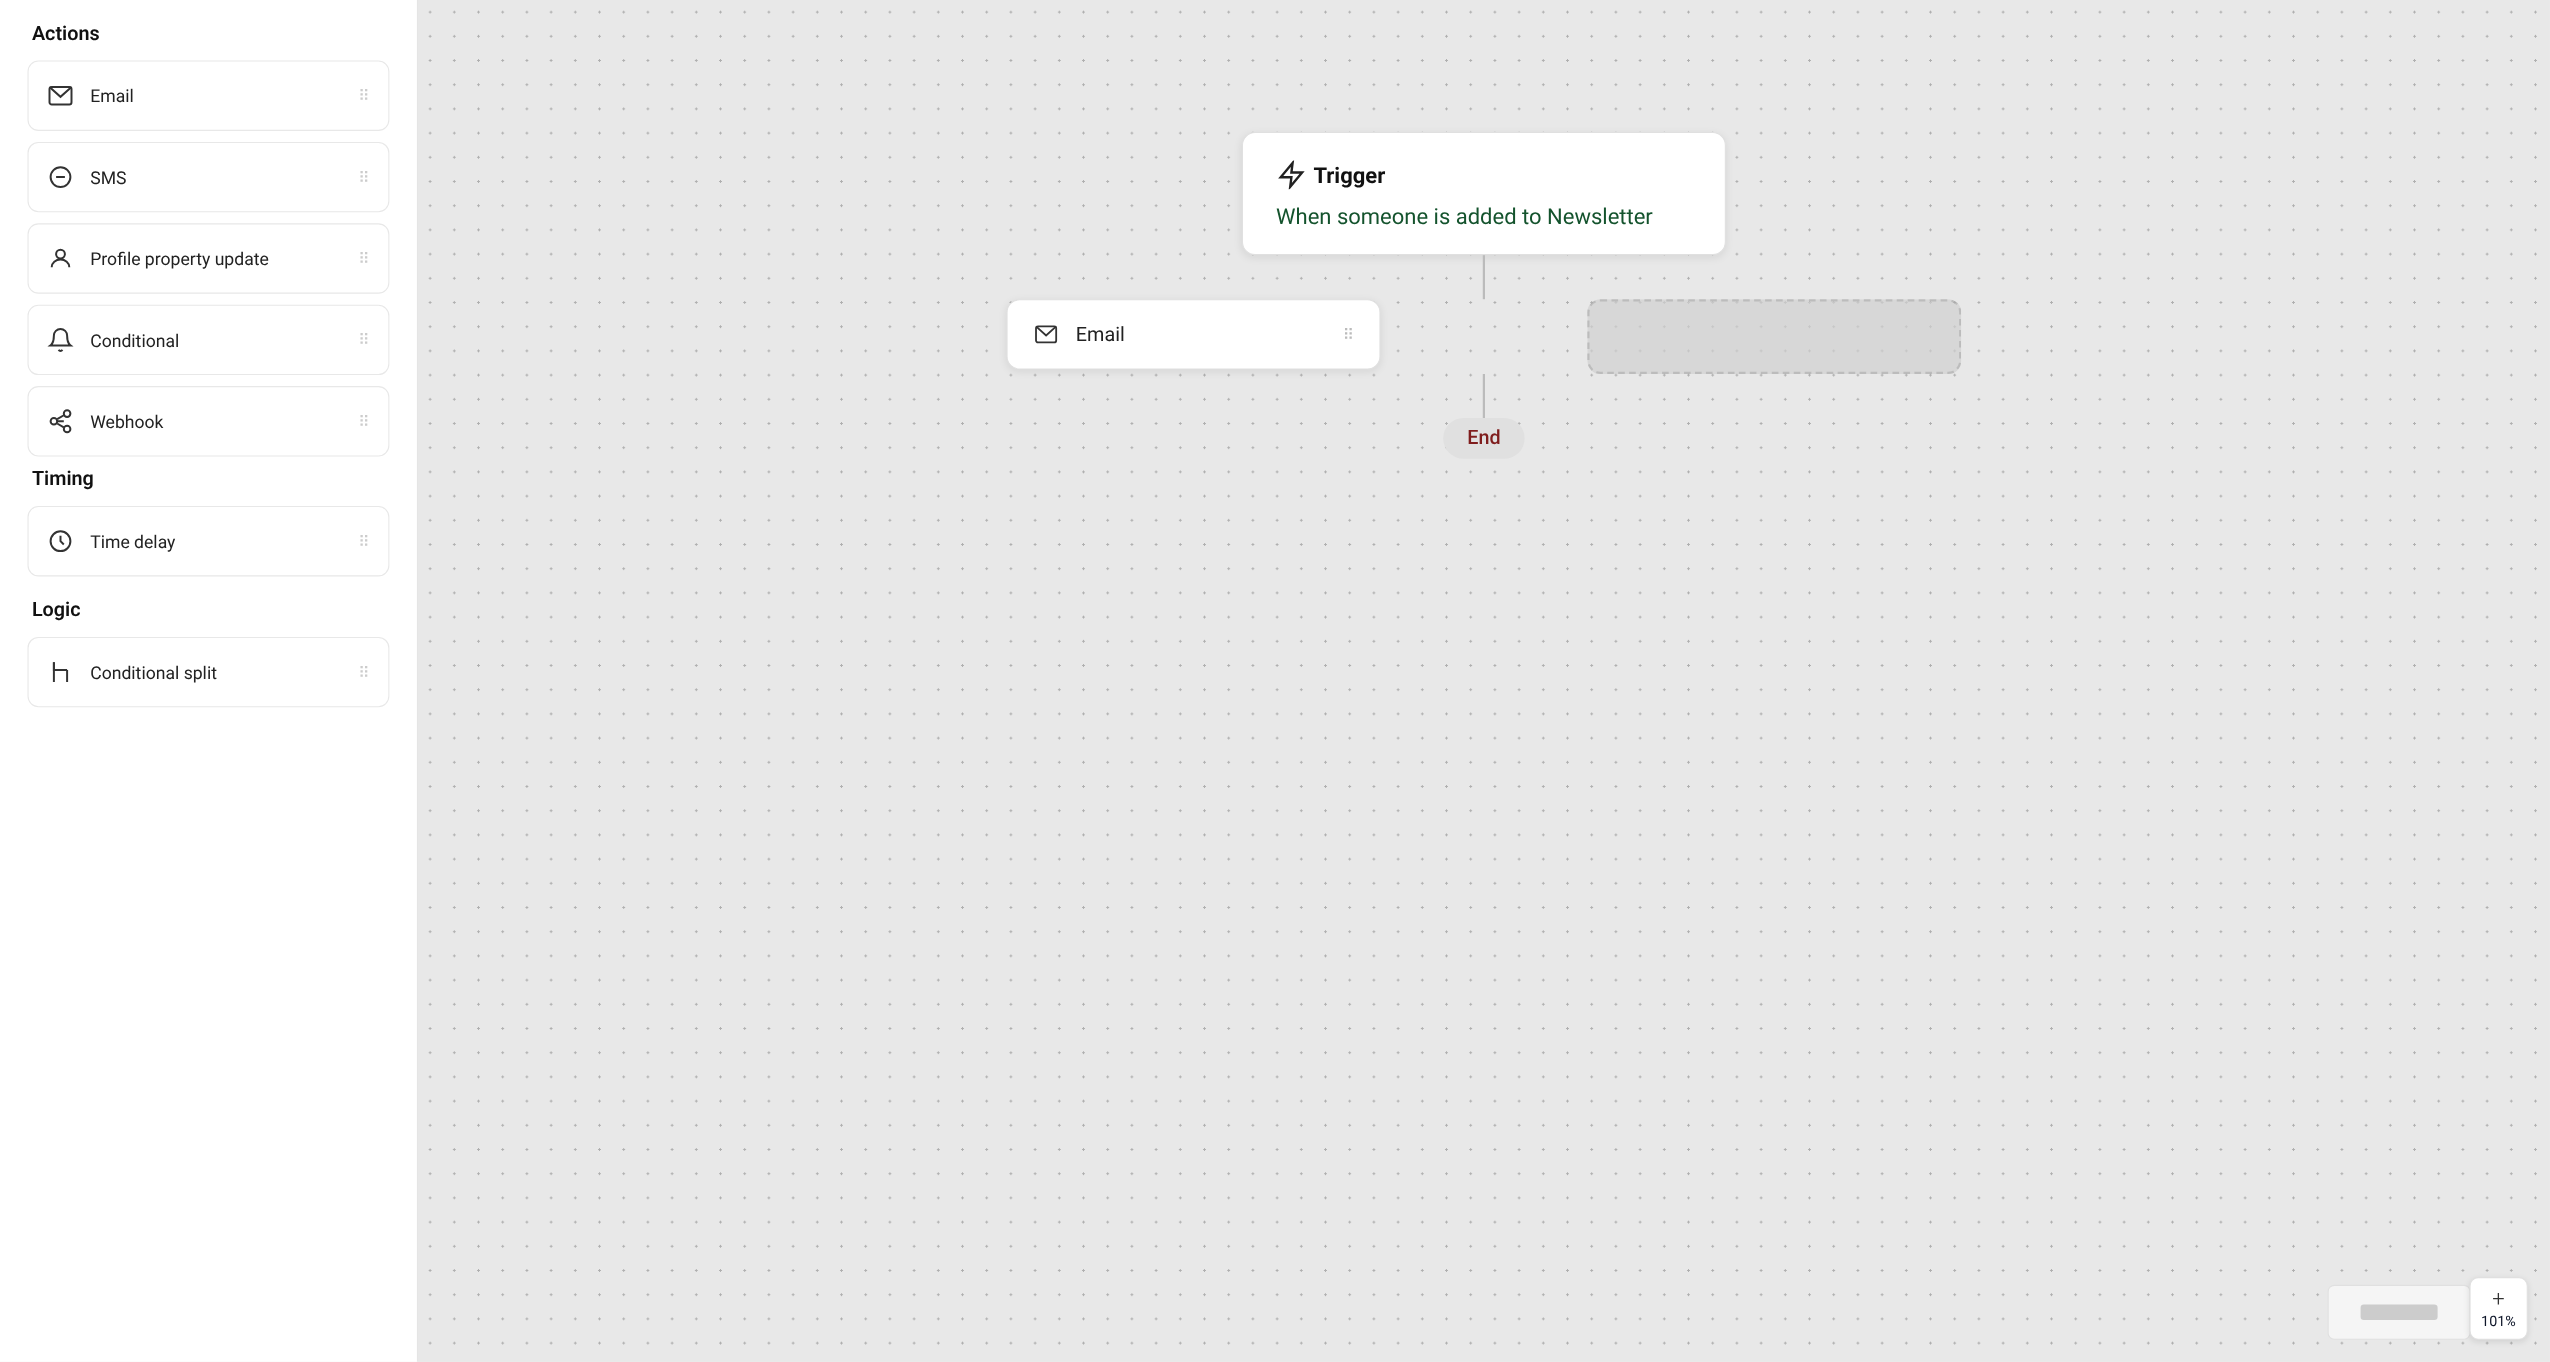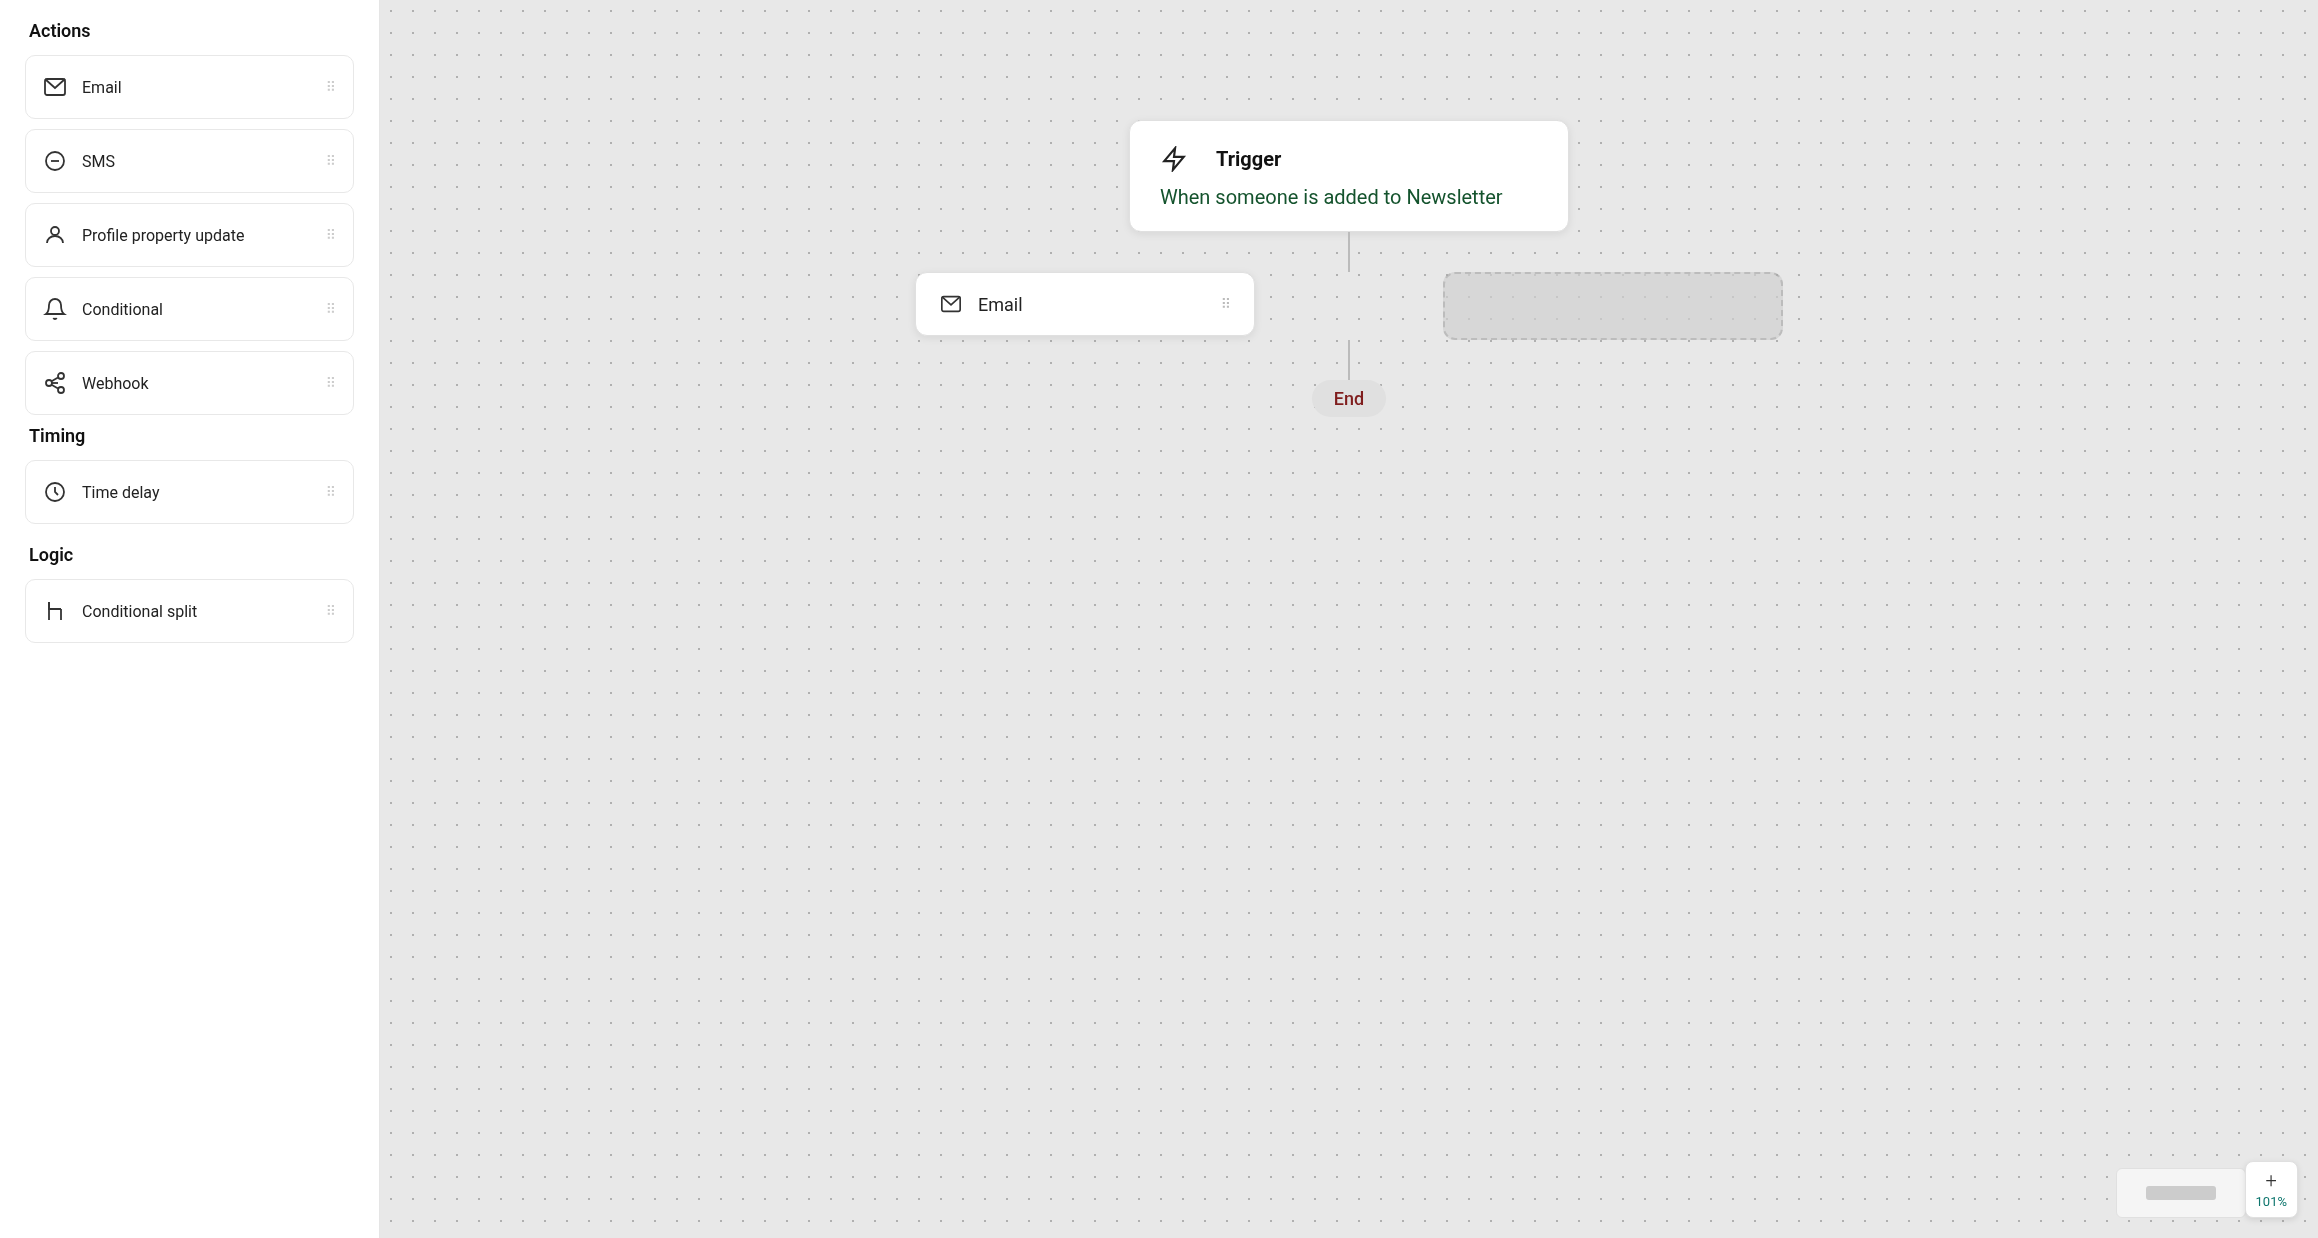--- a/index.html
+++ b/index.html
@@ -97,21 +97,21 @@
       border: 1px solid #e0e0e0;
       border-radius: 12px;
       padding: 22px 28px;
       min-width: 440px;
       box-shadow: 0 2px 8px rgba(0,0,0,0.08);
     }
 
     .trigger-header {
       display: flex;
       align-items: center;
-      gap: 26px;
+      gap: 4px;
       margin-bottom: 10px;
     }
 
     .trigger-icon {
       width: 32px;
       height: 32px;
       display: flex;
       align-items: center;
       justify-content: center;
       color: #333;
@@ -201,21 +201,21 @@
     .zoom-plus {
       font-size: 20px;
       font-weight: 300;
       color: #333;
       cursor: pointer;
       line-height: 1;
     }
 
     .zoom-level {
       font-size: 13px;
-      color: #0f766e;
+      color: #0f172a;
     }
 
     
     .minimap {
       position: absolute;
       bottom: 20px;
       right: 72px;
       width: 130px;
       height: 50px;
       background: #f5f5f5;

